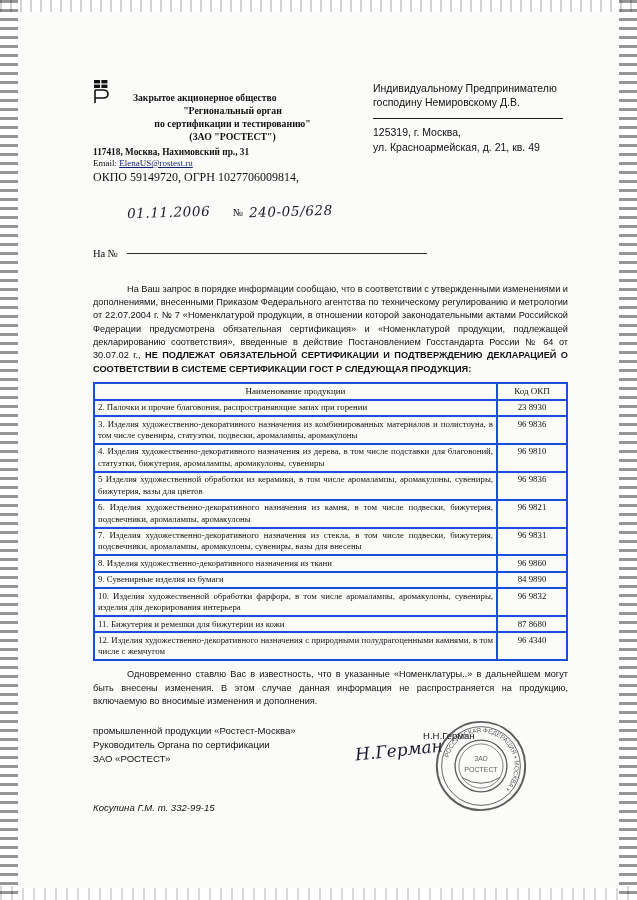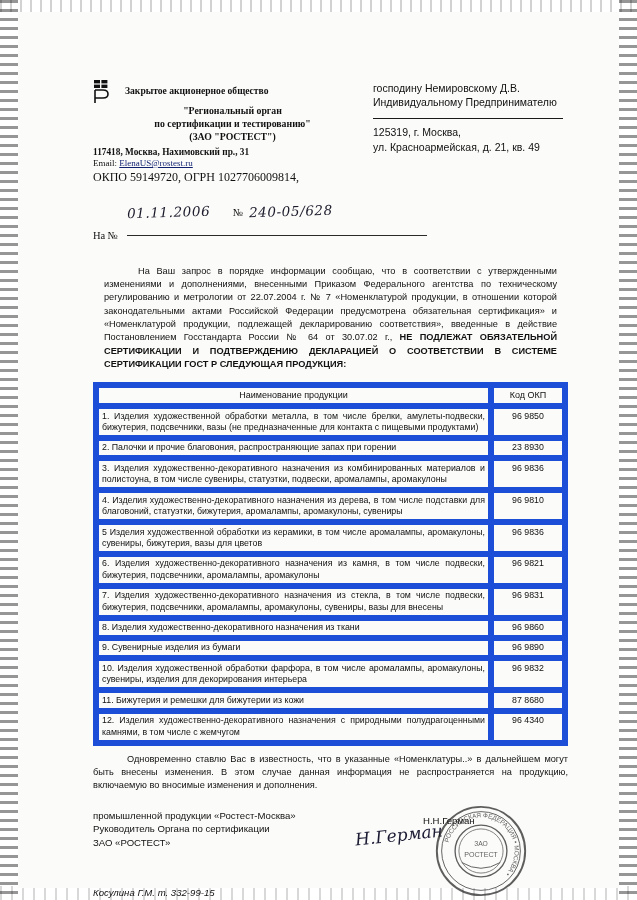--- a/index.html
+++ b/index.html
@@ -73,21 +73,22 @@
     justify-content: space-between;
     align-items: flex-start;
   }
   .hdr-left {
     width: 265px;
     font-size: 9.5px;
     line-height: 1.32;
   }
   .org-top {
     display: flex;
-    align-items: center;
+    align-items: flex-end;
+    gap: 8px;
   }
   .logo {
     width: 26px;
     height: 26px;
     margin-right: 6px;
     flex: 0 0 auto;
     position: relative;
     margin-top: 1px;
   }
   .logo svg { display:block; }
@@ -140,55 +141,56 @@
     font-size: 13.5px;
     letter-spacing: .6px;
     color: #1b1b2b;
     transform: rotate(-1.6deg);
     display: inline-block;
   }
   .hw-date { position: absolute; left: 34px; top: 0; }
   .hw-no { position: absolute; left: 140px; top: 3px; font-size: 10.5px; }
   .hw-num { position: absolute; left: 156px; top: -1px; }
   .na-row {
-    margin-top: 0;
+    margin-top: 18px;
     font-size: 10.5px;
   }
   .na-rule {
     display: inline-block;
     width: 300px;
     border-bottom: 1px solid #2a2a2a;
     margin-left: 6px;
     vertical-align: 3px;
   }
 
   
   .body-text {
     margin-top: 24px;
     font-family: "Liberation Sans", sans-serif;
     font-size: 9.2px;
     line-height: 1.45;
     text-align: justify;
   }
-  .body-text p { margin: 11px; text-indent: 34px; }
+  .body-text p { margin: 0; text-indent: 34px; }
   .bold { font-weight: bold; }
 
   
   table.prod {
     margin-top: 6px;
     border-collapse: collapse;
     width: 475px;
     font-family: "Liberation Sans", sans-serif;
     font-size: 8.8px;
   }
   table.prod th, table.prod td {
-    border: 6px solid #1d4ed8;
+    border: 2px solid #1d4ed8;
     padding: 1.5px 3px;
     vertical-align: top;
     line-height: 1.3;
+    font-family: Liberation Serif, serif;
   }
   table.prod th {
     text-align: center;
     font-weight: normal;
     font-size: 9px;
   }
   td.name { text-align: justify; }
   td.code { text-align: center; width: 62px; white-space: nowrap; }
   .num { font-weight: normal; }
 
@@ -272,22 +274,22 @@
           <div class="org-center">по сертификации и тестированию"</div>
           <div class="org-center">(ЗАО "РОСТЕСТ")</div>
           <div class="addr-line">117418, Москва, Нахимовский пр., 31</div>
           <div class="email-line">
             <span>Email: </span><span class="em">ElenaUS@rostest.ru</span>
           </div>
           <div class="okpo">ОКПО 59149720, ОГРН 1027706009814,</div>
         </div>
 
         <div class="hdr-right">
+          <div>Индивидуальному Предпринимателю</div>
           <div>господину Немировскому Д.В.</div>
-          <div>Индивидуальному Предпринимателю</div>
           <div class="rule"></div>
           <div>125319, г. Москва,</div>
           <div>ул. Красноармейская, д. 21, кв. 49</div>
         </div>
       </div>
 
       <div class="hw-row">
         <span class="hw hw-date">01.11.2006</span>
         <span class="hw-no">№</span>
         <span class="hw hw-num">240-05/628</span>
@@ -306,24 +308,20 @@
 
       <table class="prod">
         <thead>
           <tr>
             <th>Наименование продукции</th>
             <th class="code">Код ОКП</th>
           </tr>
         </thead>
         <tbody>
           <tr>
-            <td class="name"><span class="num">1.</span> <span>Изделия художественной обработки металла, в том числе брелки, амулеты-подвески, бижутерия, подсвечники, вазы (не предназначенные для контакта с пищевыми продуктами)</span></td>
-            <td class="code">96 9850</td>
-          </tr>
-          <tr>
             <td class="name"><span class="num">2.</span> <span>Палочки и прочие благовония, распространяющие запах при горении</span></td>
             <td class="code">23 8930</td>
           </tr>
           <tr>
             <td class="name"><span class="num">3.</span> <span>Изделия художественно-декоративного назначения из комбинированных материалов и полистоуна, в том числе сувениры, статуэтки, подвески, аромалампы, аромакулоны</span></td>
             <td class="code">96 9836</td>
           </tr>
           <tr>
             <td class="name"><span class="num">4.</span> <span>Изделия художественно-декоративного назначения из дерева, в том числе подставки для благовоний, статуэтки, бижутерия, аромалампы, аромакулоны, сувениры</span></td>
             <td class="code">96 9810</td>
@@ -339,21 +337,21 @@
           <tr>
             <td class="name"><span class="num">7.</span> <span>Изделия художественно-декоративного назначения из стекла, в том числе подвески, бижутерия, подсвечники, аромалампы, аромакулоны, сувениры, вазы для внесены</span></td>
             <td class="code">96 9831</td>
           </tr>
           <tr>
             <td class="name"><span class="num">8.</span> <span>Изделия художественно-декоративного назначения из ткани</span></td>
             <td class="code">96 9860</td>
           </tr>
           <tr>
             <td class="name"><span class="num">9.</span> <span>Сувенирные изделия из бумаги</span></td>
-            <td class="code">96 9890</td>
+            <td class="code">84 9890</td>
           </tr>
           <tr>
             <td class="name"><span class="num">10.</span> <span>Изделия художественной обработки фарфора, в том числе аромалампы, аромакулоны, сувениры, изделия для декорирования интерьера</span></td>
             <td class="code">96 9832</td>
           </tr>
           <tr>
             <td class="name"><span class="num">11.</span> <span>Бижутерия и ремешки для бижутерии из кожи</span></td>
             <td class="code">87 8680</td>
           </tr>
           <tr>

